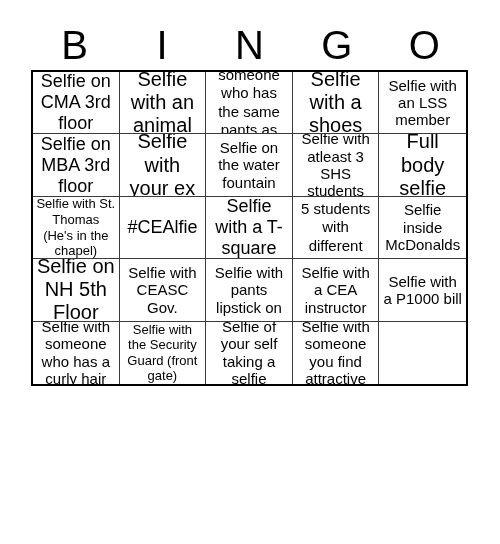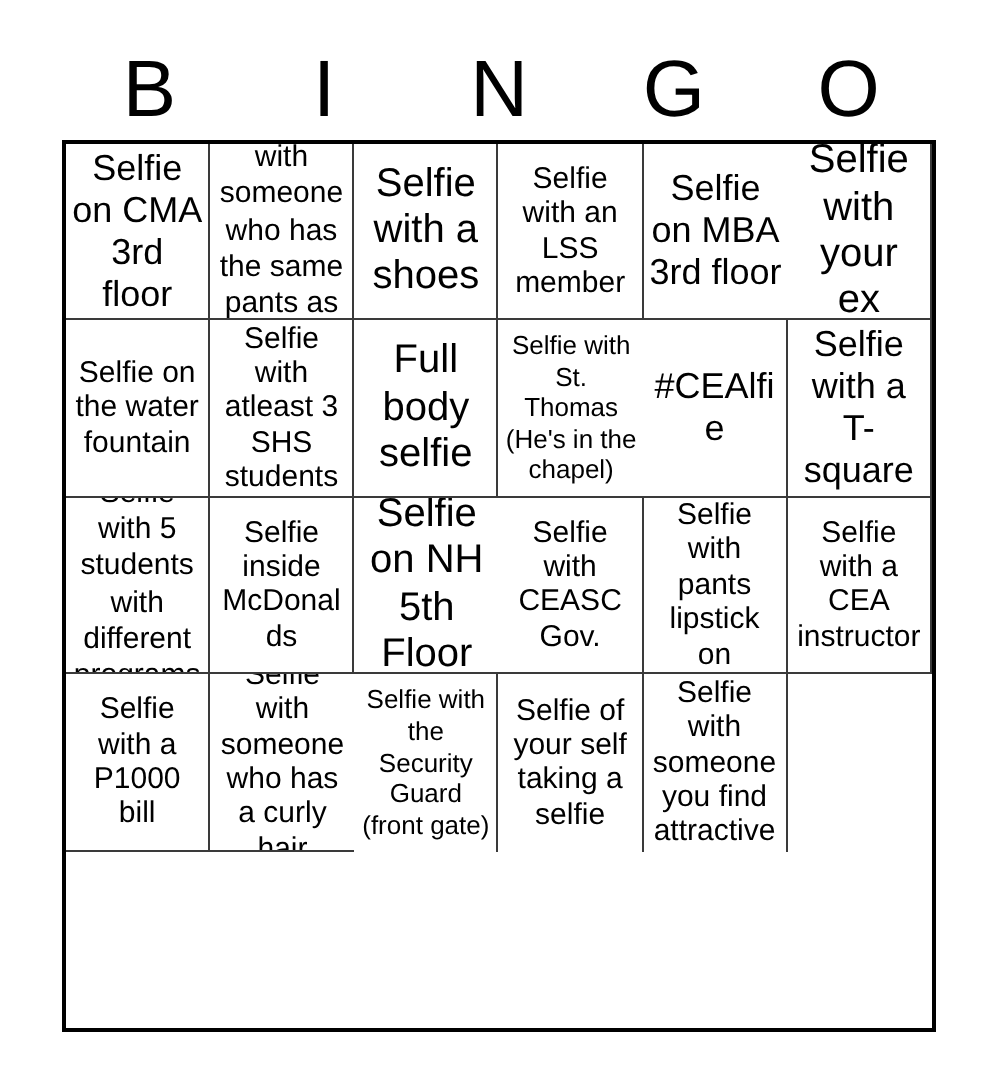--- a/index.html
+++ b/index.html
@@ -45,25 +45,25 @@
     color: #000000;
     user-select: none;
   }
 
   
   #bingo-grid {
     position: absolute;
     left: 31px;
     top: 70px;
     width: 437px;
-    height: 446px;
+    height: 316px;
     box-sizing: border-box;
     border: 2px solid #000000;
     display: grid;
-    grid-template-columns: repeat(6, 1fr);
+    grid-template-columns: repeat(5, 1fr);
     grid-template-rows: repeat(5, 1fr);
     background: #ffffff;
   }
   .bingo-cell {
     box-sizing: border-box;
     border-right: 1px solid #3a3a3a;
     border-bottom: 1px solid #3a3a3a;
     display: flex;
     align-items: center;
     justify-content: center;
@@ -98,20 +98,23 @@
     <div class="header-letter">I</div>
     <div class="header-letter">N</div>
     <div class="header-letter">G</div>
     <div class="header-letter">O</div>
   </div>
 
   <div id="bingo-grid">
 
     <div class="bingo-cell size-lg">
       <span class="cell-text">Selfie on CMA 3rd floor</span>
+    </div>
+    <div class="bingo-cell size-xl">
+      <span class="cell-text">Selfie with an animal</span>
     </div>
     <div class="bingo-cell size-xs">
       <span class="cell-text">Selfie with someone who has the same pants as yours</span>
     </div>
     <div class="bingo-cell size-xl">
       <span class="cell-text">Selfie with a shoes</span>
     </div>
     <div class="bingo-cell size-md">
       <span class="cell-text">Selfie with an LSS member</span>
     </div>

